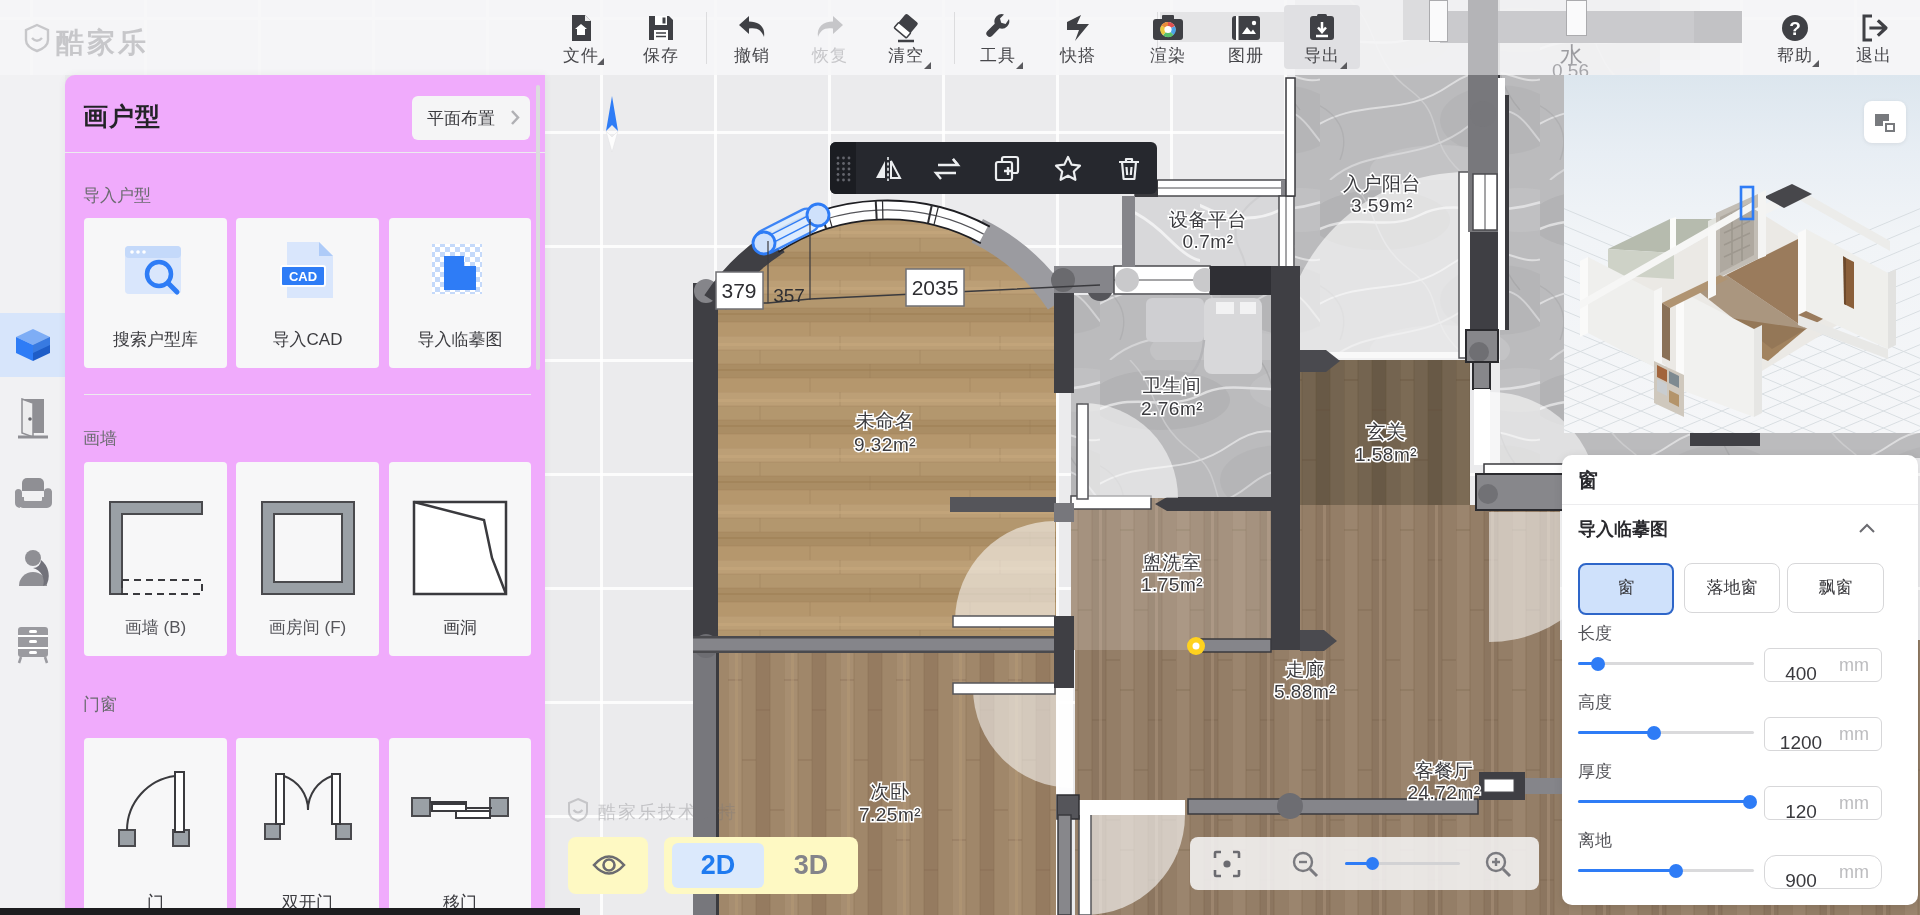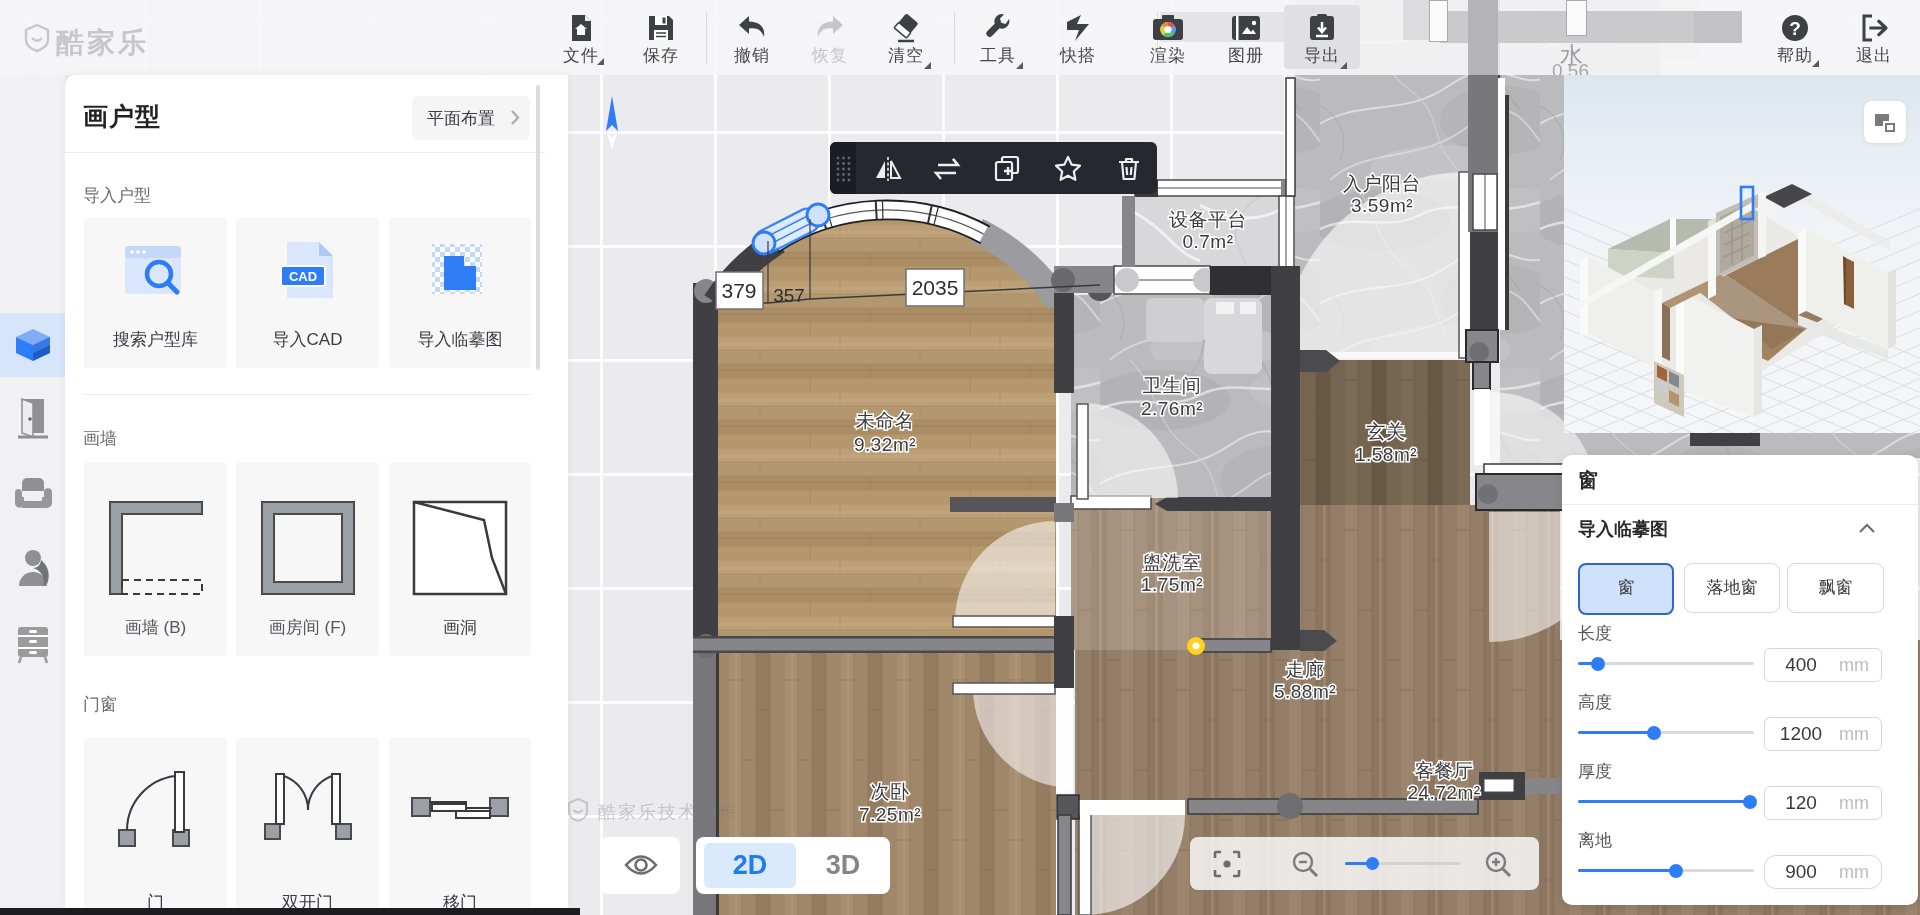--- a/index.html
+++ b/index.html
@@ -15,39 +15,39 @@
   
   #topbar{left:0;top:0;width:1920px;height:75px;background:rgba(246,246,247,0.9);z-index:40;}
   .tbi{position:absolute;top:0;height:75px;text-align:center;}
   .tbi .lab{position:absolute;left:0;right:0;top:44px;font-size:17px;color:#47474b;letter-spacing:1px;}
   .tbi svg{position:absolute;left:50%;transform:translateX(-50%);top:12px;}
   .tbdiv{position:absolute;top:12px;width:1px;height:52px;background:#dcdcde;}
   .ddt{position:absolute;width:0;height:0;border-left:7px solid transparent;border-bottom:7px solid #5a5a5e;}
   
   #sidebar{left:0;top:75px;width:65px;height:840px;background:#f1f1f3;z-index:45;}
   
-  #lpanel{left:65px;top:75px;width:480px;height:833px;background:#ffffff;border-radius:10px 0 0 0;z-index:46;
-    box-shadow:0 0 8px rgba(0,0,0,0.06);padding-left:23px;}
+  #lpanel{left:65px;top:75px;width:480px;height:833px;background:#f0abfc;border-radius:10px 0 0 0;z-index:46;
+    box-shadow:0 0 8px rgba(0,0,0,0.06);}
   .sect{position:absolute;left:18px;font-size:17px;color:#6b6b70;}
   .card{position:absolute;background:#f7f7f8;border-radius:4px;}
   .card .clab{position:absolute;left:0;right:0;text-align:center;font-size:17px;color:#3c3c40;}
   
   #rpanel{left:1562px;top:455px;width:356px;height:450px;background:#fff;border-radius:10px;z-index:46;
     box-shadow:0 2px 10px rgba(0,0,0,0.10);}
   .slab{position:absolute;left:16px;font-size:17px;color:#55555a;}
   .sline{position:absolute;left:16px;width:176px;height:3px;background:#dadadc;border-radius:2px;}
   .sfill{position:absolute;height:3px;background:#2e7cf6;border-radius:2px;}
   .sknob{position:absolute;width:14px;height:14px;border-radius:50%;background:#2e7cf6;}
   .ibox{position:absolute;left:202px;width:116px;height:32px;border:1px solid #d7d7d9;border-radius:6px;background:#fff;}
-  .ibox .val{position:absolute;left:0;width:72px;text-align:center;top:5px;font-size:19px;color:#3a3a3e;}
+  .ibox .val{position:absolute;left:0;width:72px;text-align:center;top:14px;font-size:19px;color:#3a3a3e;}
   .ibox .unit{position:absolute;right:12px;top:6px;font-size:18px;color:#bcbcbf;}
   .pbtn{position:absolute;top:108px;width:94px;height:48px;border-radius:8px;border:1px solid #d7d7d9;
     background:#fff;text-align:center;line-height:48px;font-size:17px;color:#3a3a3e;}
   
-  .wbtn{position:absolute;background:#ffffff;border-radius:8px;z-index:30;margin-left:32px;}
+  .wbtn{position:absolute;background:#fef9c3;border-radius:8px;z-index:30;}
 </style>
 </head>
 <body>
 <div id="stage">
   <div id="canvasgrid" class="abs"></div>
   <svg id="plan" class="abs" style="left:0;top:0;z-index:5" width="1920" height="915" viewBox="0 0 1920 915">
 <defs>
   <pattern id="woodH" width="160" height="56" patternUnits="userSpaceOnUse">
     <rect width="160" height="56" fill="#b3976e"></rect>
     <rect y="0" width="160" height="14" fill="#bc9f76"></rect>

